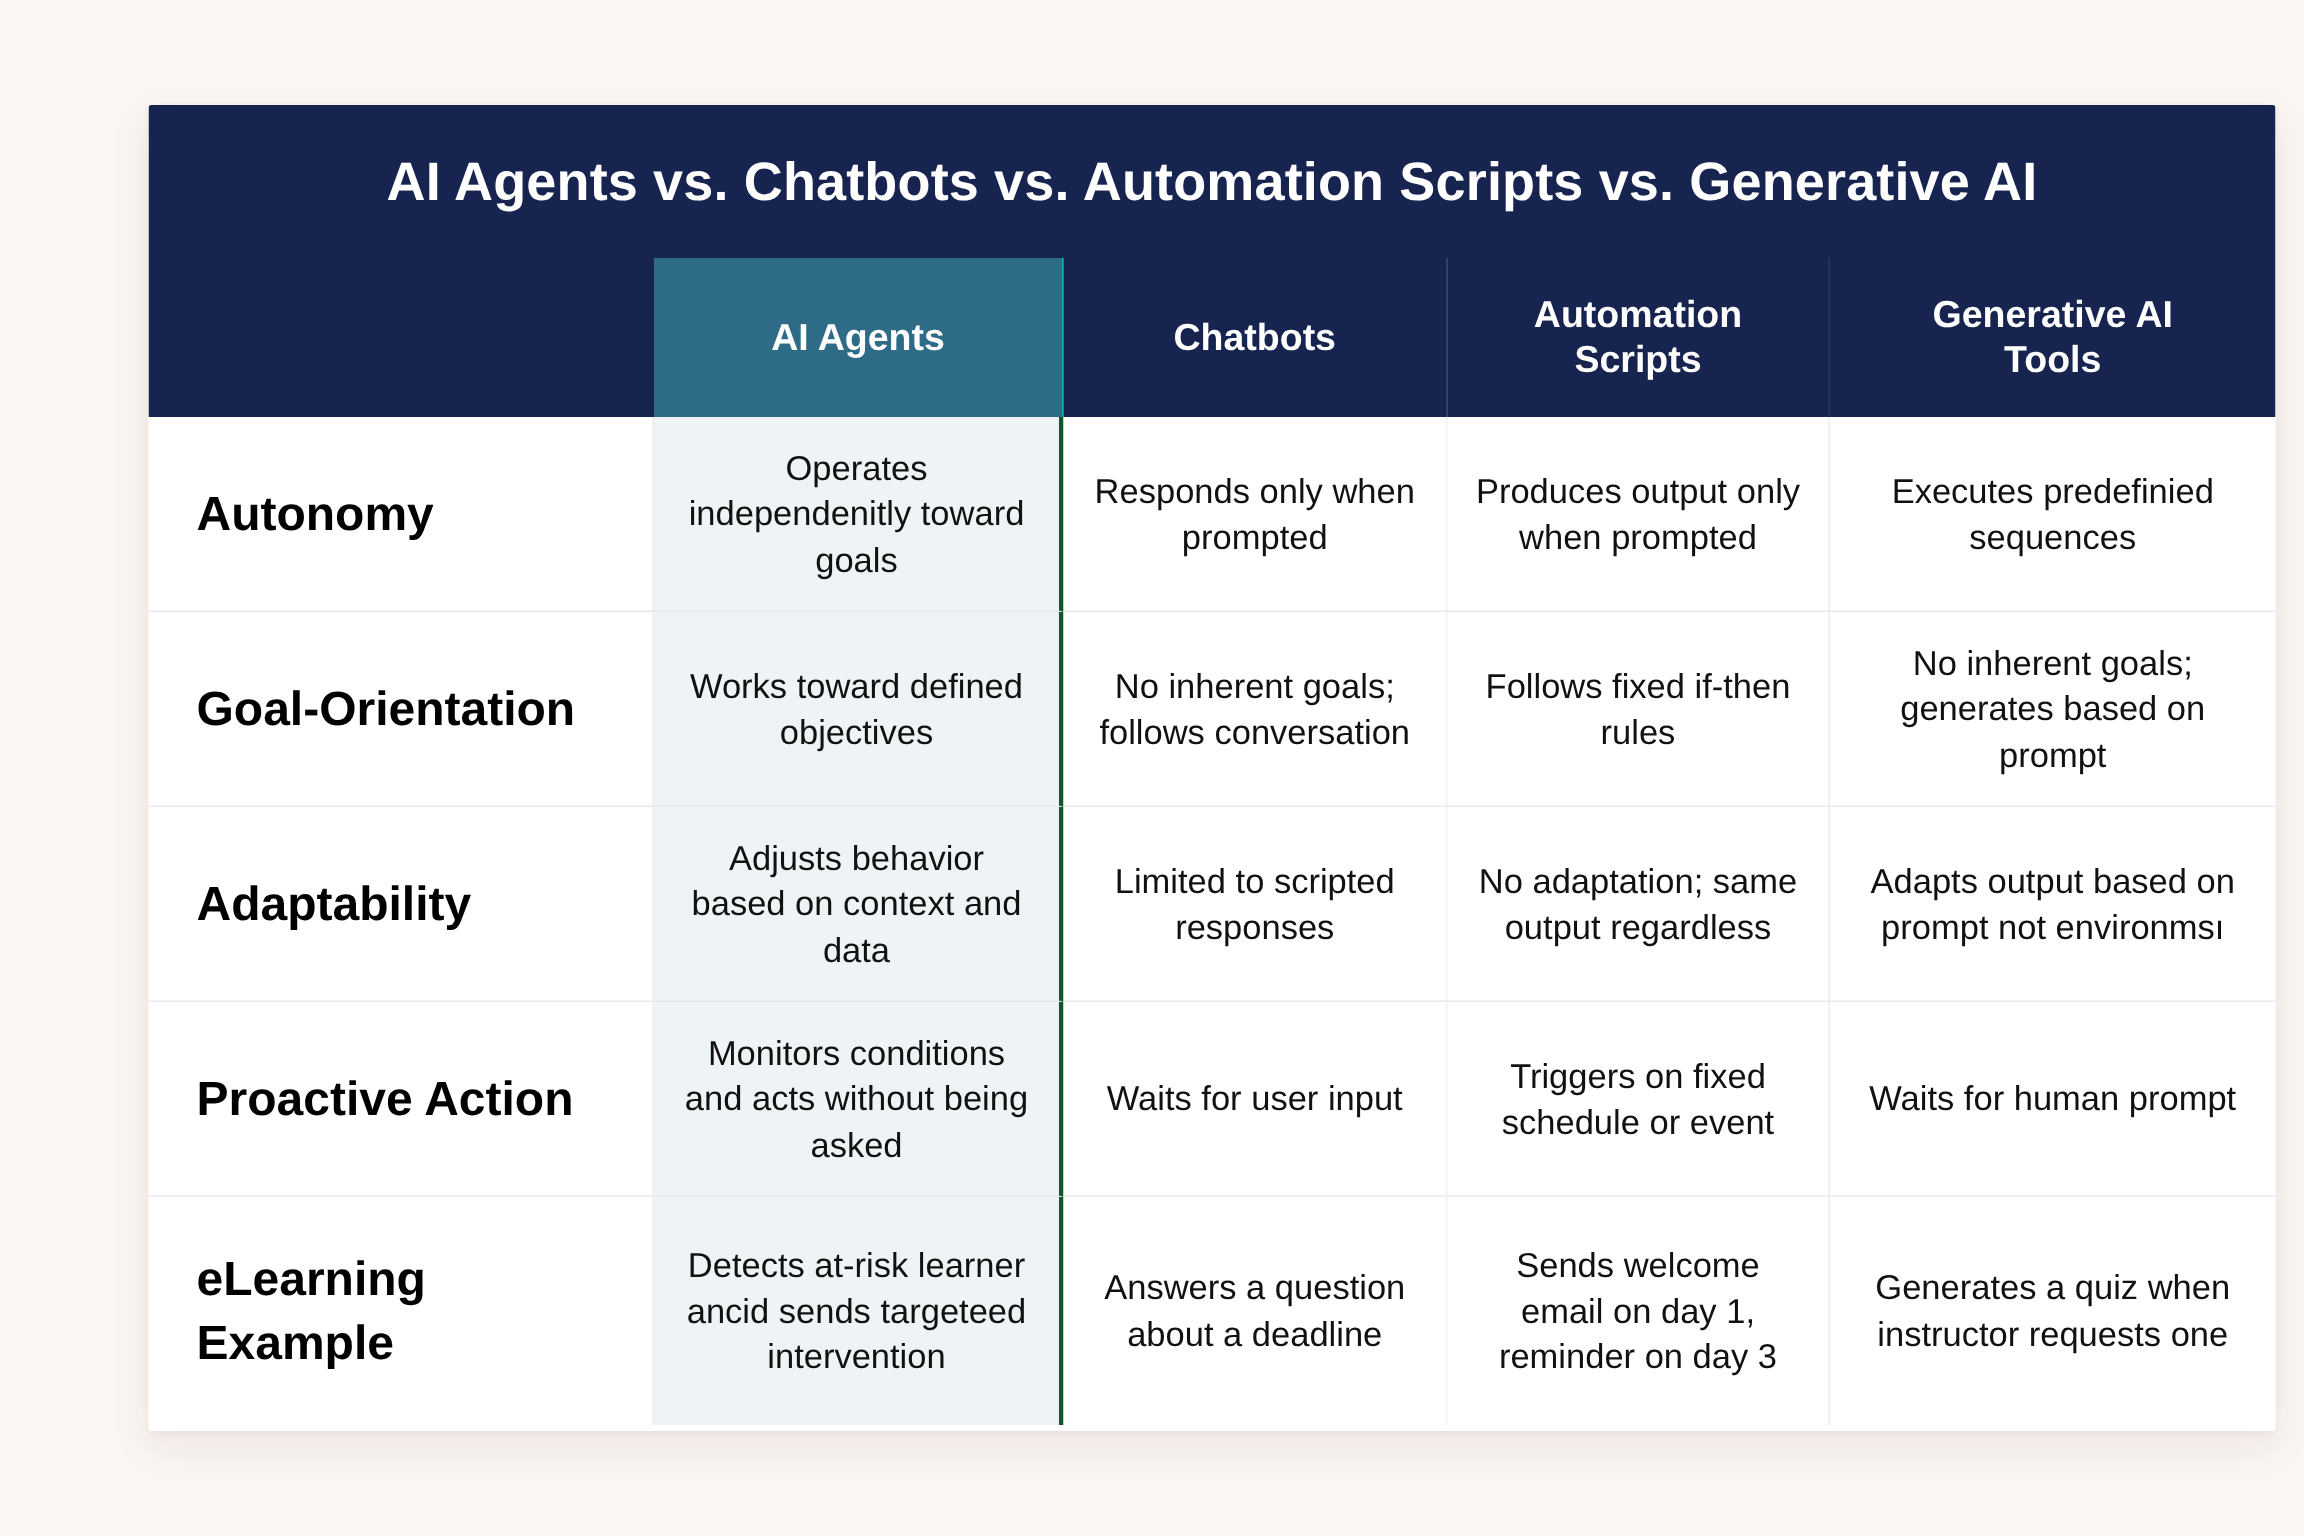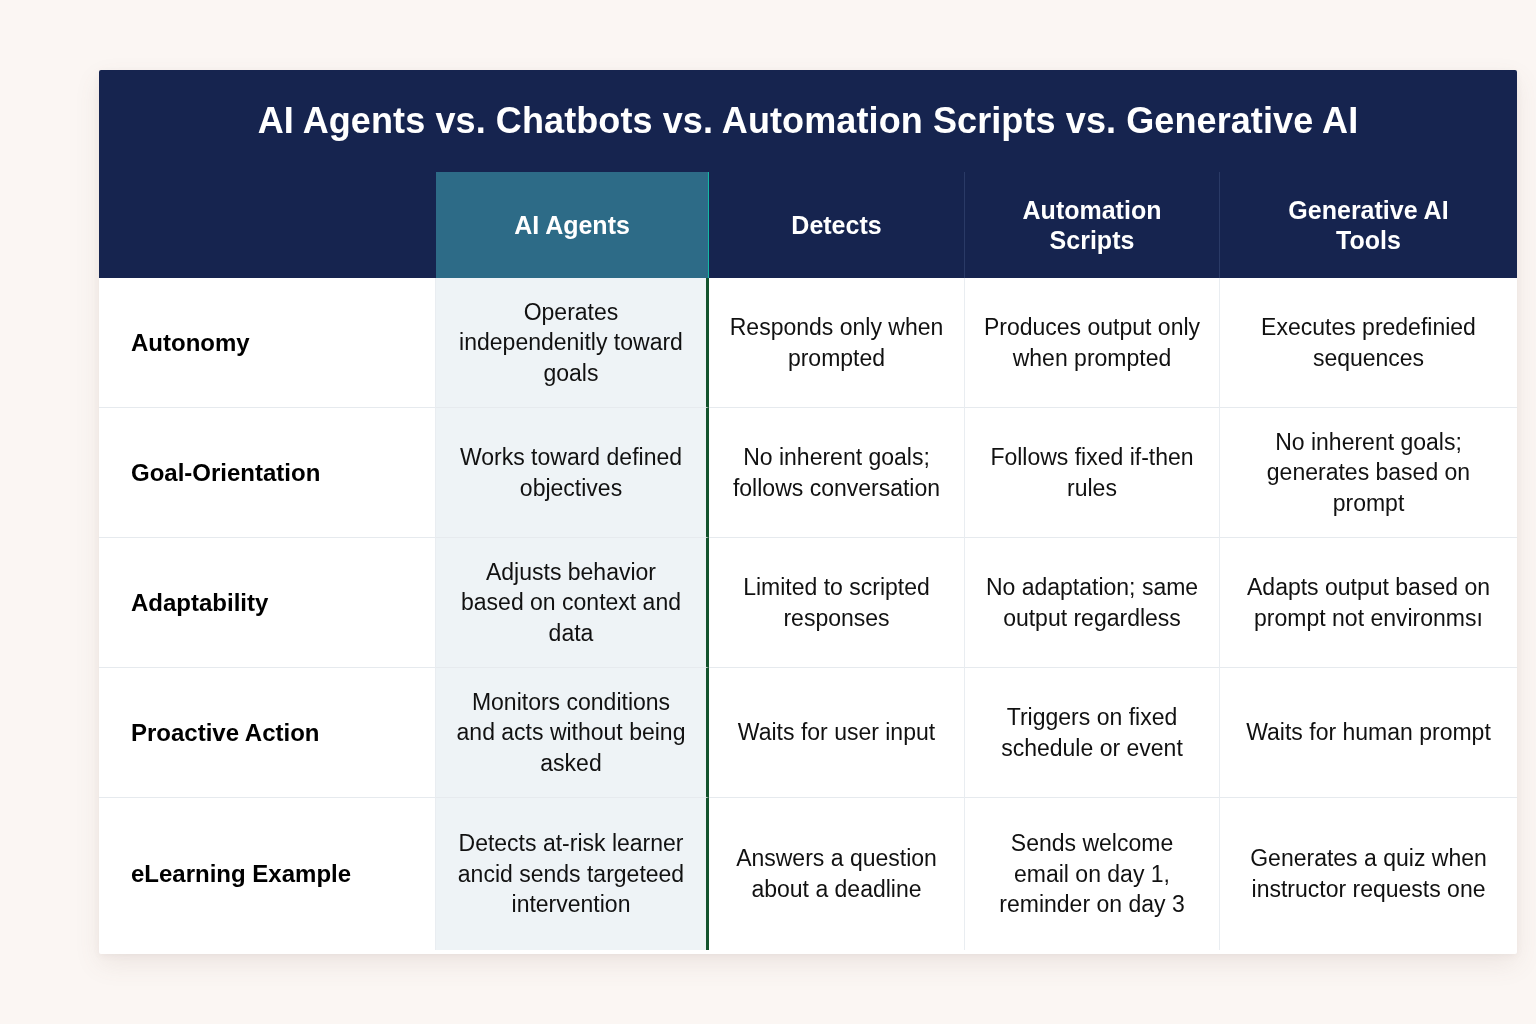--- a/index.html
+++ b/index.html
@@ -94,21 +94,21 @@
     border-bottom: 1px solid #e6eaee;
     min-height: 130px;
   }
 
   .body-row:last-child > div { border-bottom: none; }
   .body-row > div:last-child  { border-right: none; }
 
   .body-row .row-label {
     justify-content: flex-start;
     text-align: left;
-    font-size: 24px;
+    font-size: 32px;
     font-weight: bold;
     padding-left: 32px;
     color: #000000;
   }
 
   .body-row .cell-highlight {
     background: #eef3f6;
     border-right: 3px solid #14532d;
   }
 
@@ -122,21 +122,21 @@
   <div class="title-bar">
     <div class="title-text">AI Agents vs. Chatbots vs. Automation Scripts vs. Generative AI</div>
   </div>
 
   <div class="grid head-row">
     <div></div>
     <div class="col-highlight">
       <span>AI Agents</span>
     </div>
     <div>
-      <span>Detects</span>
+      <span>Chatbots</span>
     </div>
     <div>
       <span>
         <span>Automation</span><br>
         <span>Scripts</span>
       </span>
     </div>
     <div>
       <span>
         <span>Generative AI</span><br>

